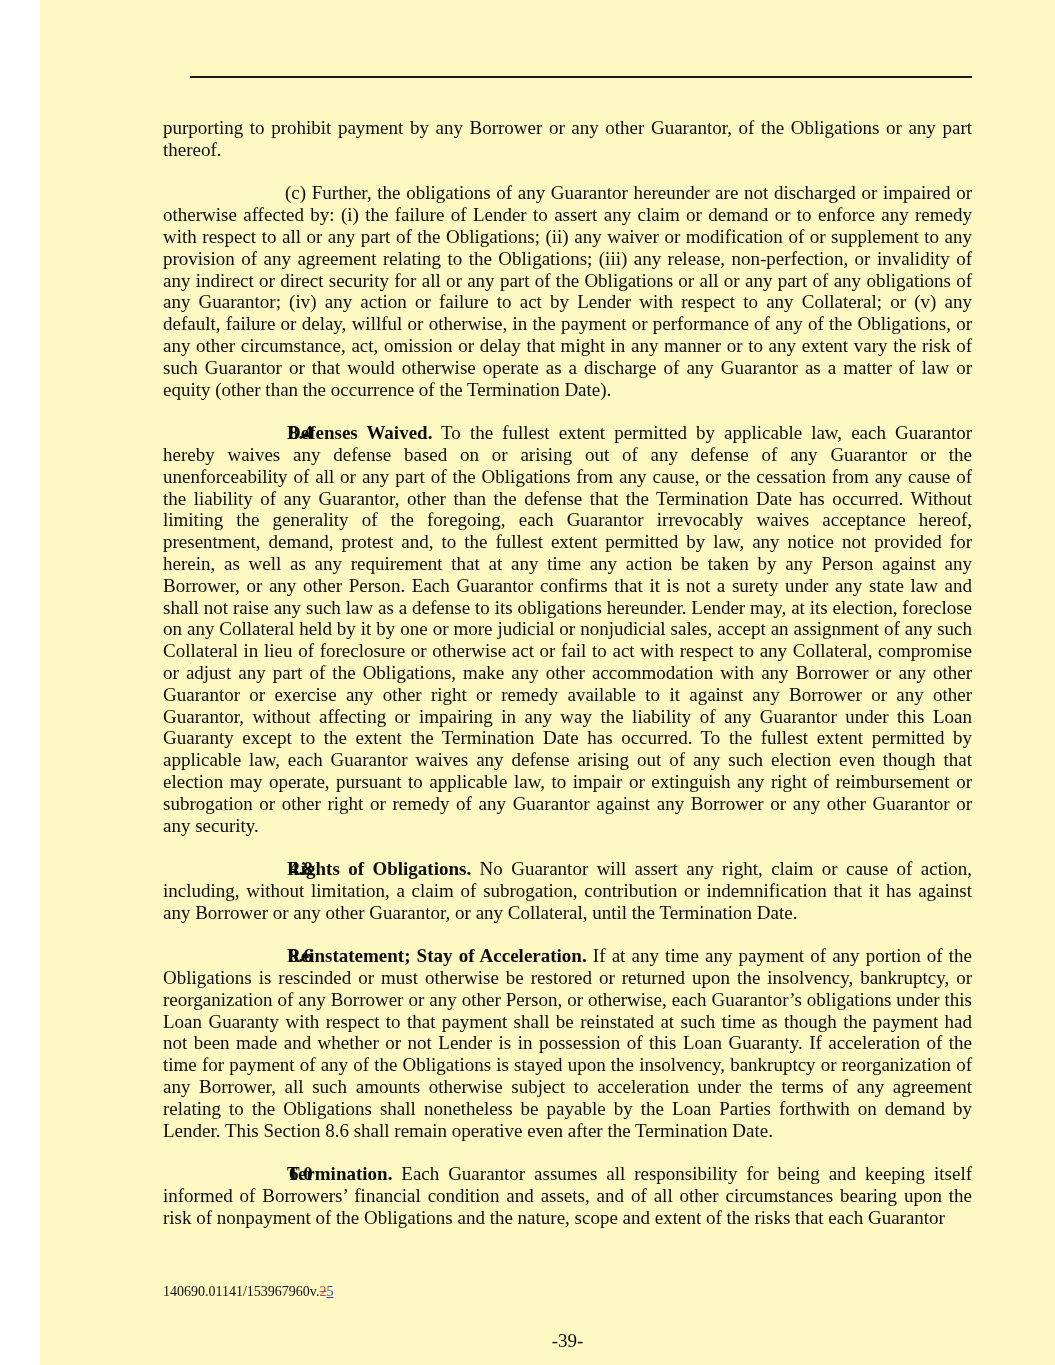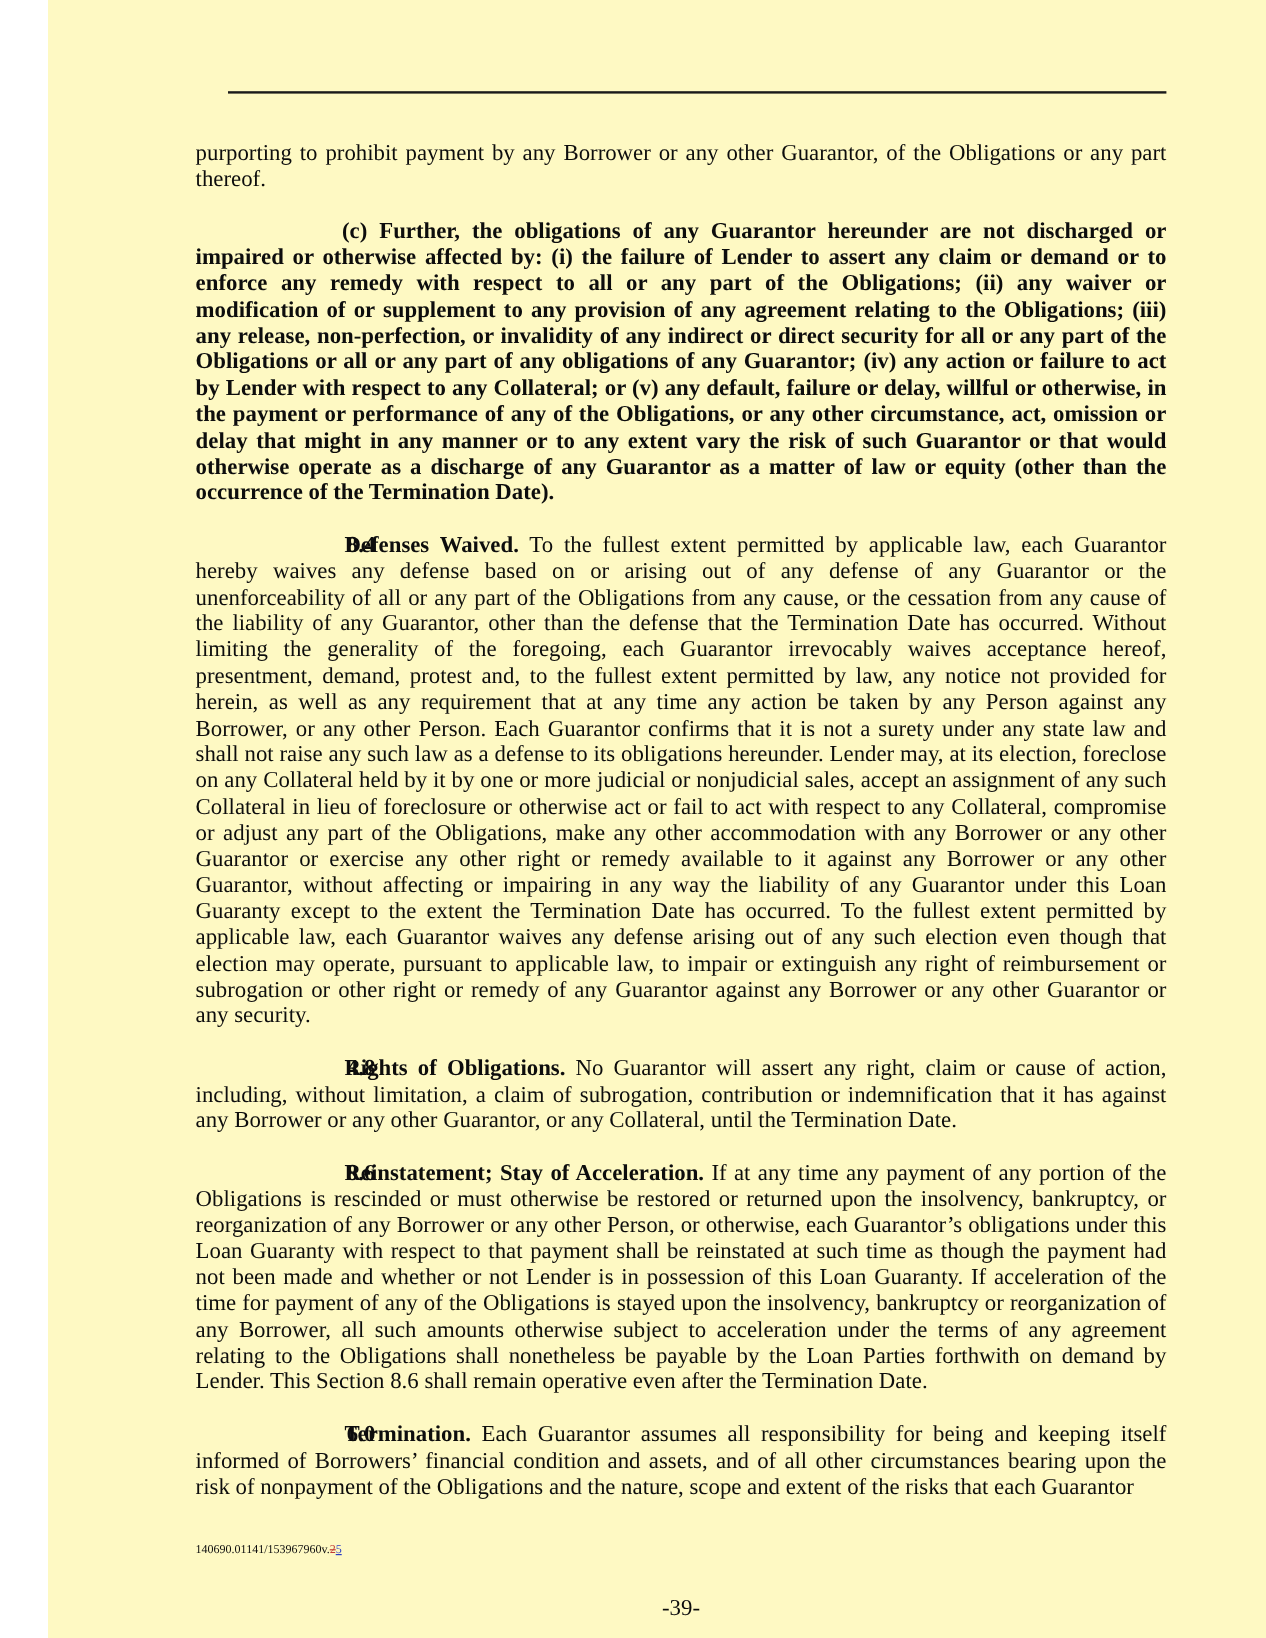--- a/index.html
+++ b/index.html
@@ -32,21 +32,21 @@
     width: 809px;
     font-size: 19px;
     line-height: 21.8px;
     text-align: justify;
     text-justify: inter-word;
   }
   .content p {
     margin: 0 0 21.8px 0;
   }
   p.continuation { text-indent: 0; }
-  p.lettered { text-indent: 122px; font-weight: bold; }
+  p.lettered { text-indent: 122px; }
   p.section { text-indent: 63px; }
   .sec-num {
     display: inline-block;
     width: 61px;
     font-weight: bold;
   }
   .sec-title {
     font-weight: bold;
   }
   .page-number {
@@ -55,21 +55,21 @@
     top: 1330px;
     width: 809px;
     text-align: center;
     font-size: 19px;
     line-height: 22px;
   }
   .doc-id {
     position: absolute;
     left: 123px;
     top: 1283px;
-    font-size: 10px;
+    font-size: 14px;
     line-height: 18px;
   }
   .rev-deleted {
     color: #c23b36;
     text-decoration: line-through;
   }
   .rev-inserted {
     color: #2b3cc4;
     text-decoration: underline;
   }

